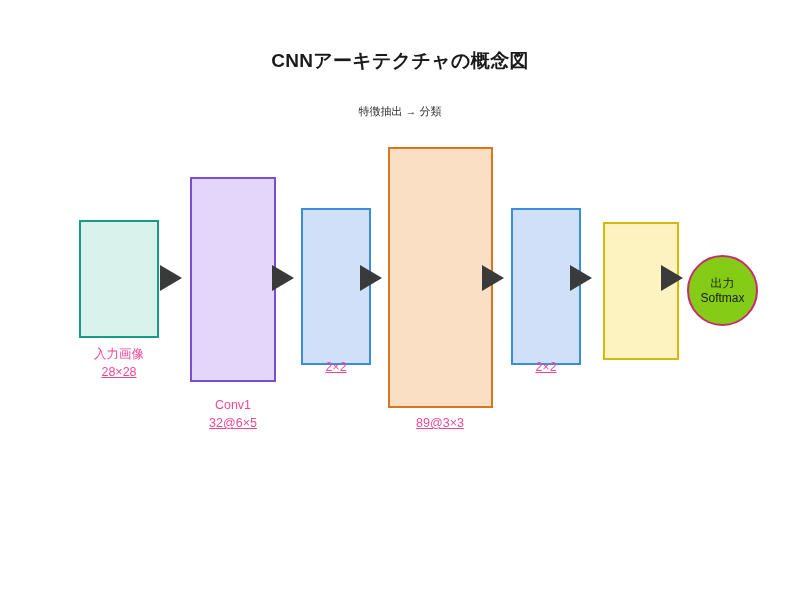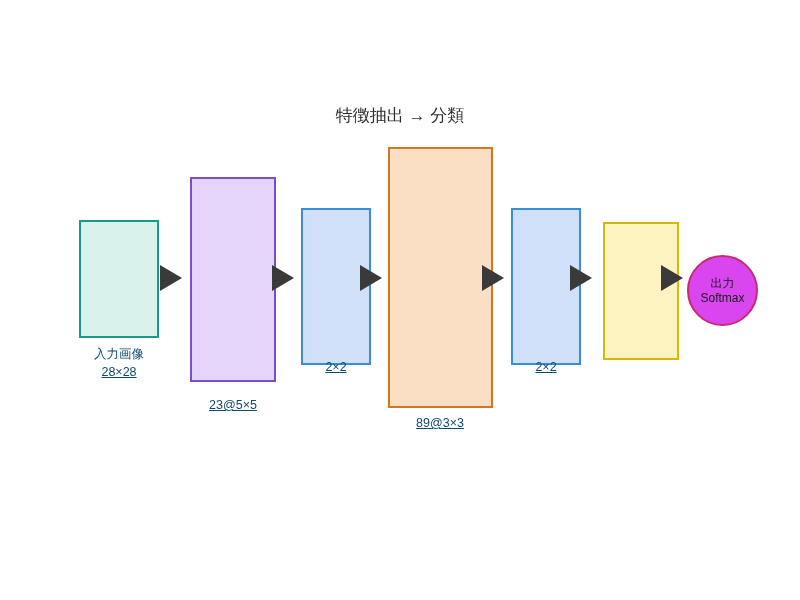--- a/index.html
+++ b/index.html
@@ -30,21 +30,21 @@
     font-weight: bold;
     color: #1a1a1a;
     letter-spacing: 0.3px;
   }
   .subtitle {
     position: absolute;
     left: 0;
     top: 104px;
     width: 800px;
     text-align: center;
-    font-size: 17px;
+    font-size: 11px;
     font-weight: normal;
     color: #2b2b2b;
   }
 
   
   .layer {
     position: absolute;
     box-sizing: border-box;
     border-style: solid;
     border-width: 2.5px;
@@ -68,21 +68,21 @@
     font-size: 12px;
     color: #1a1a1a;
     white-space: nowrap;
   }
 
   
   .caption {
     position: absolute;
     text-align: center;
     font-size: 12.5px;
-    color: #0c4a6e;
+    color: #ec4899;
     line-height: 1.45;
     white-space: nowrap;
   }
   .caption .l1 { display: block; }
   .caption .l2 { display: block; text-decoration: underline; }
 
   
   .arrow {
     position: absolute;
     width: 0;
@@ -90,54 +90,56 @@
     border-top: 13px solid transparent;
     border-bottom: 13px solid transparent;
     border-left: 22px solid #3a3a3a;
   }
 </style>
 </head>
 <body>
 
 <div id="canvas">
 
+  <div class="title">CNNアーキテクチャの概念図</div>
 
   <div class="subtitle">特徴抽出 → 分類</div>
 
   <div class="layer" style="left:79px; top:220px; width:80px; height:118px; background:#d9f2ec; border-color:#1a9988;"></div>
 
   <div class="layer" style="left:190px; top:177px; width:86px; height:205px; background:#e4d5fa; border-color:#7c4dcc;"></div>
 
   <div class="layer" style="left:301px; top:208px; width:70px; height:157px; background:#cfe0f8; border-color:#3a8ddb;"></div>
 
   <div class="layer" style="left:388px; top:147px; width:105px; height:261px; background:#fbdfc5; border-color:#d9741f;"></div>
 
   <div class="layer" style="left:511px; top:208px; width:70px; height:157px; background:#cfe0f8; border-color:#3a8ddb;"></div>
 
   <div class="layer" style="left:603px; top:222px; width:76px; height:138px; background:#fdf3c0; border-color:#d4b90c;"></div>
 
-  <div class="node-circle" style="left:687px; top:255px; width:71px; height:71px; background:#d946ef; border-color:#c92a6e;">
+  <div class="node-circle" style="left:687px; top:255px; width:71px; height:71px; background:#84cc16; border-color:#c92a6e;">
     <span>出力</span>
     <span>Softmax</span>
   </div>
 
   <div class="arrow" style="left:160px; top:265px;"></div>
   <div class="arrow" style="left:272px; top:265px;"></div>
   <div class="arrow" style="left:360px; top:265px;"></div>
   <div class="arrow" style="left:482px; top:265px;"></div>
   <div class="arrow" style="left:570px; top:265px;"></div>
   <div class="arrow" style="left:661px; top:265px;"></div>
 
   <div class="caption" style="left:49px; top:345px; width:140px;">
     <span class="l1">入力画像</span>
     <span class="l2">28×28</span>
   </div>
 
   <div class="caption" style="left:163px; top:396px; width:140px;">
-    <span class="l2">23@5×5</span>
+    <span class="l1">Conv1</span>
+    <span class="l2">32@6×5</span>
   </div>
 
   <div class="caption" style="left:266px; top:358px; width:140px;">
     <span class="l2">2×2</span>
   </div>
 
   <div class="caption" style="left:370px; top:414px; width:140px;">
     <span class="l2">89@3×3</span>
   </div>
 

